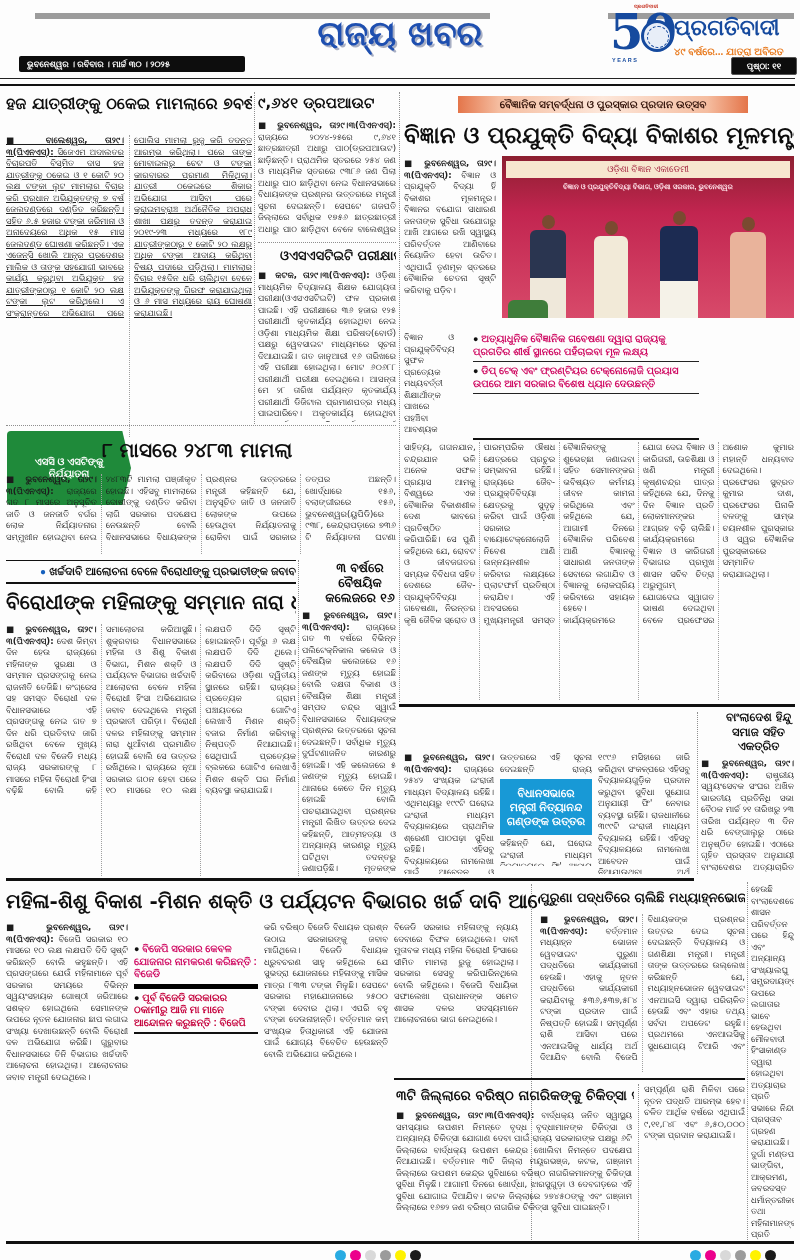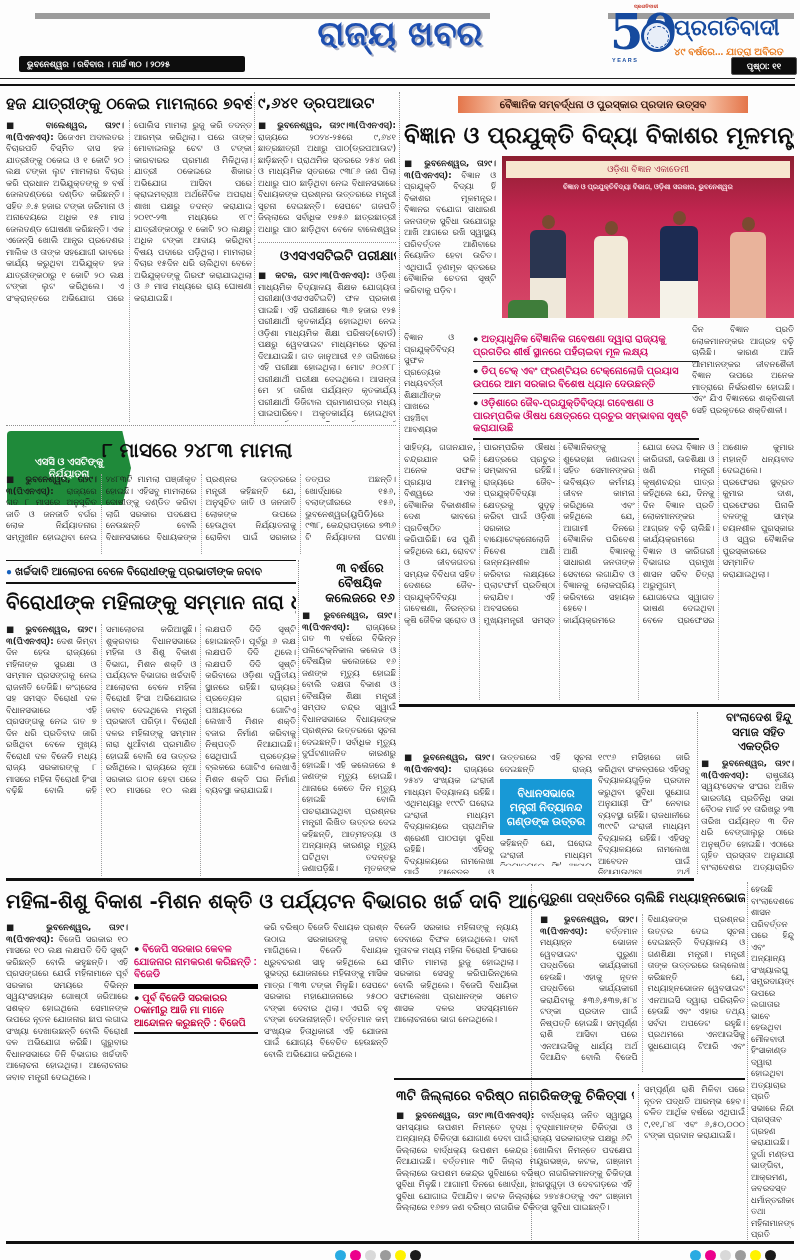--- a/index.html
+++ b/index.html
@@ -73,21 +73,21 @@
     <div class="abs hl clip1" style="left:64px;top:12px;width:120px;height:28px;font-size:22px;line-height:28px;color:var(--logo-blue);">ପ୍ରଗତିବାଦୀ</div>
     <div class="abs clip1" style="left:64px;top:44px;width:120px;font-size:10px;font-weight:bold;color:var(--logo-orange);">୪୯ ବର୍ଷରେ... ଯାତ୍ରା ଅବିରତ</div>
   </div>
 
   <div class="abs datebox" style="left:19px;top:56px;width:210px;">ଭୁବନେଶ୍ୱର । ରବିବାର । ମାର୍ଚ୍ଚ ୩୦ । ୨୦୨୫</div>
   <div class="abs datebox" style="left:731px;top:57px;width:48px;text-align:center;border:1px solid #555;">ପୃଷ୍ଠା: ୧୧</div>
   <div class="abs" style="left:0;top:78px;width:795px;height:5px;border-top:1px solid #222;border-bottom:2.5px solid #111;"></div>
 
   <div class="abs" style="left:6px;top:90px;width:246px;height:336px;">
     <div class="hl clip1" style="font-size:16px;line-height:28px;height:28px;">ହଜ ଯାତ୍ରୀଙ୍କୁ ଠକେଇ ମାମଲାରେ ୭ବର୍ଷ ଜେଲ</div>
-    <div class="art-body c2" style="height:302px;margin-top:2px;">
+    <div class="art-body c2" style="height:302px;margin-top:17px;text-decoration:underline;">
       <b>■ ବାଲେଶ୍ୱର, ତା୨୯।୩(ପିଏନଏସ୍):</b>
       <span>ସିଜେଏମ ଅଦାଲତର ବିଚାରପତି ବିସ୍ମିତ ଦାସ ହଜ ଯାତ୍ରୀଙ୍କୁ ଠକେଇ ଓ ୧ କୋଟି ୨୦ ଲକ୍ଷ ଟଙ୍କା ଲୁଟ ମାମଲାର ବିଚାର କରି ପ୍ରଧାନ ଅଭିଯୁକ୍ତଙ୍କୁ ୭ ବର୍ଷ ଜେଲଦଣ୍ଡରେ ଦଣ୍ଡିତ କରିଛନ୍ତି। ସହିତ ୬.୫ ହଜାର ଟଙ୍କା ଜରିମାନା ଓ ଅନାଦେୟରେ ଅଧିକ ୧୫ ମାସ ଜେଲଦଣ୍ଡ ଘୋଷଣା କରିଛନ୍ତି। ଏକ ଏଜେନ୍ସି ଖୋଲି ଆନ୍ଧ୍ର ପ୍ରଦେଶର ମାଲିକ ଓ ତାଙ୍କ ସହଯୋଗୀ ଭାବରେ କାର୍ଯ୍ୟ କରୁଥିବା ଅଭିଯୁକ୍ତ ହଜ ଯାତ୍ରୀଙ୍କଠାରୁ ୧ କୋଟି ୨୦ ଲକ୍ଷ ଟଙ୍କା ଲୁଟ କରିଥିଲେ। ଏ ସଂକ୍ରାନ୍ତରେ ଅଭିଯୋଗ ପରେ ପୋଲିସ ମାମଲା ରୁଜୁ କରି ତଦନ୍ତ ଆରମ୍ଭ କରିଥିଲା। ପରେ ତାଙ୍କ ମୋବାଇଲରୁ ଚେଟ ଓ ଟଙ୍କା କାରବାରର ପ୍ରମାଣ ମିଳିଥିଲା। ଯାତ୍ରୀ ଠକେଇରେ ଶିକାର ଅଭିଯୋଗ ଆସିବା ପରେ କ୍ରାଇମବ୍ରାଞ୍ଚ ଅର୍ଥନୈତିକ ଅପରାଧ ଶାଖା ପକ୍ଷରୁ ତଦନ୍ତ କରାଯାଇ ୨୦୧୯-୨୩ ମଧ୍ୟରେ ୧୮୯ ଯାତ୍ରୀଙ୍କଠାରୁ ୧ କୋଟି ୨୦ ଲକ୍ଷରୁ ଅଧିକ ଟଙ୍କା ଆଦାୟ କରିଥିବା ବିଷୟ ପଦାରେ ପଡ଼ିଥିଲା। ମାମଲାର ବିଚାର ୧୫ଦିନ ଧରି ଚାଲିଥିବା ବେଳେ ଅଭିଯୁକ୍ତଙ୍କୁ ଗିରଫ କରାଯାଇଥିଲା ଓ ୬ ମାସ ମଧ୍ୟରେ ରାୟ ଘୋଷଣା କରାଯାଇଛି।</span>
     </div>
   </div>
   <div class="abs vsep" style="left:254px;top:92px;height:332px;"></div>
 
   <div class="abs" style="left:258px;top:90px;width:138px;height:148px;">
     <div class="hl clip1" style="font-size:15px;line-height:26px;height:26px;">୯,୬୪୧ ଡ୍ରପଆଉଟ</div>
     <div class="art-body" style="height:116px;margin-top:4px;">
       <b>■ ଭୁବନେଶ୍ୱର, ତା୨୯।୩(ପିଏନଏସ୍):</b>
@@ -132,36 +132,34 @@
         <div class="torso" style="width:36px;height:86px;background:#e9b39b;"></div>
     </div>
     <div class="abs" style="left:6px;bottom:0;width:40px;height:18px;background:#3f7d3a;border-radius:6px 6px 0 0;"></div>
   </div>
 
   <div class="abs art-body" style="left:404px;top:332px;width:50px;height:104px;">ବିଜ୍ଞାନ ଓ ପ୍ରଯୁକ୍ତିବିଦ୍ୟାର ସୁଫଳ ପ୍ରତ୍ୟେକ ମଧ୍ୟବର୍ତ୍ତୀ ଶିକ୍ଷାର୍ଥୀଙ୍କ ପାଖରେ ପହଞ୍ଚିବା ଆବଶ୍ୟକ ବୋଲି ସେ କହିଥିଲେ।</div>
 
   <div class="abs" style="left:460px;top:330px;width:226px;height:108px;border-bottom:2.5px solid #111;overflow:hidden;margin-left:13px;">
     <div class="sci-bullet"><span class="dot">●</span> <span>ଅତ୍ୟାଧୁନିକ ବୈଜ୍ଞାନିକ ଗବେଷଣା ଦ୍ୱାରା ରାଜ୍ୟକୁ ପ୍ରଗତିର ଶୀର୍ଷ ସ୍ଥାନରେ ପହଁଚାଇବା ମୂଳ ଲକ୍ଷ୍ୟ</span></div>
     <div class="sci-bullet"><span class="dot">●</span> <span>ଡିପ୍ ଟେକ୍ ଏବଂ ଫ୍ରଣ୍ଟିୟର ଟେକ୍ନୋଲୋଜି ପ୍ରୟାସ ଉପରେ ଆମ ସରକାର ବିଶେଷ ଧ୍ୟାନ ଦେଉଛନ୍ତି</span></div>
-    <div class="sci-bullet" style="border-bottom:none;"><span class="dot">●</span> <span>ଓଡ଼ିଶାରେ ଜୈବ-ପ୍ରଯୁକ୍ତିବିଦ୍ୟା ଗବେଷଣା ଓ ପାରମ୍ପରିକ ଔଷଧ କ୍ଷେତ୍ରରେ ପ୍ରଚୁର ସମ୍ଭାବନା ସୃଷ୍ଟି କରାଯାଉଛି</span></div>
-  </div>
-
-  <div class="abs art-body" style="left:692px;top:324px;width:102px;height:112px;">ଦିନ ବିଜ୍ଞାନ ପ୍ରତି ଲୋକମାନଙ୍କର ଆଗ୍ରହ ବଢ଼ି ଚାଲିଛି। କାରଣ ଆଜି ଆମମାନଙ୍କର ଜୀବନଶୈଳୀ ବିଜ୍ଞାନ ଉପରେ ଅନେକ ମାତ୍ରାରେ ନିର୍ଭରଶୀଳ ହୋଇଛି। ଏବଂ ଯିଏ ବିଜ୍ଞାନରେ ଶକ୍ତିଶାଳୀ ସେହି ପ୍ରକୃତରେ ଶକ୍ତିଶାଳୀ।</div>
+  </div>
+
 
   <div class="abs art-body c5" style="left:404px;top:442px;width:390px;height:258px;">ସାହିତ୍ୟ, ଗଗନଯାନ, ଚନ୍ଦ୍ରଯାନ ଭଳି ଅନେକ ସଫଳ ପ୍ରୟାସ ଆମକୁ ବିଶ୍ୱରେ ଏକ ବୈଜ୍ଞାନିକ ବିକାଶଶୀଳ ଦେଶ ଭାବରେ ପ୍ରତିଷ୍ଠିତ କରିପାରିଛି। ସେ ପୁଣି କହିଥିଲେ ଯେ, ରୋବଟ ଓ ଜୀବଜଗତର ସମ୍ୟକ ବିବିଧତା ସହିତ ଦେଶରେ ଜୈବ-ପ୍ରଯୁକ୍ତିବିଦ୍ୟା ଗବେଷଣା, ନିରନ୍ତର କୃଷି ଜୈବିକ ସ୍ରୋତ ଓ ପାରମ୍ପରିକ ଔଷଧ କ୍ଷେତ୍ରରେ ପ୍ରଚୁର ସମ୍ଭାବନା ରହିଛି। ରାଜ୍ୟରେ ଜୈବ-ପ୍ରଯୁକ୍ତିବିଦ୍ୟା କ୍ଷେତ୍ରକୁ ସୁଦୃଢ଼ କରିବା ପାଇଁ ଓଡ଼ିଶା ସରକାର ବାୟୋଟେକ୍ନୋଲୋଜି ନିବେଶ ଆଣି ଉନ୍ନୟନଶୀଳ କରିବାର ଲକ୍ଷ୍ୟରେ ପ୍ଲାଟଫର୍ମ ପ୍ରତିଷ୍ଠା କରାଯିବ। ଏହି ଅବସରରେ ମୁଖ୍ୟମନ୍ତ୍ରୀ ସମସ୍ତ ବୈଜ୍ଞାନିକଙ୍କୁ ଶୁଭେଚ୍ଛା ଜଣାଇବା ସହିତ ସେମାନଙ୍କର ଭବିଷ୍ୟତ କର୍ମମୟ ଜୀବନ କାମନା କରିଥିଲେ ଏବଂ କହିଥିଲେ ଯେ, ଆଗାମୀ ଦିନରେ ବୈଜ୍ଞାନିକ ପରିବେଶ ଆଣି ବିଜ୍ଞାନକୁ ସାଧାରଣ ଜନତାଙ୍କ ସେବାରେ ଲଗାଯିବ ଓ ବିଜ୍ଞାନକୁ ଲୋକପ୍ରିୟ କରିବାରେ ସହାୟକ ହେବେ। କାର୍ଯ୍ୟକ୍ରମରେ ଯୋଗ ଦେଇ ବିଜ୍ଞାନ ଓ କାରିଗରୀ, ଉଚ୍ଚଶିକ୍ଷା ଓ ଖଣି ମନ୍ତ୍ରୀ କୃଷ୍ଣଚନ୍ଦ୍ର ପାତ୍ର କହିଥିଲେ ଯେ, ଦିନକୁ ଦିନ ବିଜ୍ଞାନ ପ୍ରତି ଲୋକମାନଙ୍କର ଆଗ୍ରହ ବଢ଼ି ଚାଲିଛି। କାର୍ଯ୍ୟକ୍ରମରେ ବିଜ୍ଞାନ ଓ କାରିଗରୀ ବିଭାଗର ପ୍ରମୁଖ ଶାସନ ସଚିବ ଚିତ୍ରା ଅରୁମୁଗମ୍ ଯୋଗଦେଇ ସ୍ୱାଗତ ଭାଷଣ ଦେଇଥିବା ବେଳେ ପ୍ରଫେସର ଅଶୋକ କୁମାର ମହାନ୍ତି ଧନ୍ୟବାଦ ଦେଇଥିଲେ। ପ୍ରଫେସର ସୁବ୍ରତ କୁମାର ଦାଶ, ପ୍ରଫେସର ପିନାକି ବଳଙ୍କୁ ସାମ୍ଭ ଚୟନଶୀଳ ପୁରସ୍କାର ଓ ସ୍ୱର ବୈଜ୍ଞାନିକ ପୁରସ୍କାରରେ ସମ୍ମାନିତ କରାଯାଇଥିଲା।</div>
 
   <div class="abs hsep-dot" style="left:6px;top:425px;width:390px;"></div>
   <div class="abs greenbox" style="left:7px;top:431px;width:88px;height:38px;">ଏସସି ଓ ଏସଟିଙ୍କୁ ନିର୍ଯ୍ୟାତନା</div>
   <div class="abs hl clip1" style="left:102px;top:432px;width:294px;height:36px;font-size:20px;line-height:36px;">୮ ମାସରେ ୨୪୮୩ ମାମଲା</div>
   <div class="abs art-body c4" style="left:6px;top:474px;width:390px;height:80px;">
     <b>■ ଭୁବନେଶ୍ୱର, ତା୨୯।୩(ପିଏନଏସ୍):</b>
     <span>ରାଜ୍ୟରେ ଗତ ୮ ମାସରେ ଅନୁସୂଚିତ ଜାତି ଓ ଜନଜାତି ବର୍ଗର ଲୋକ ନିର୍ଯ୍ୟାତନାର ସମ୍ମୁଖୀନ ହୋଇଥିବା ନେଇ ୨୪୮୩ଟି ମାମଲା ପଞ୍ଜୀକୃତ ହୋଇଛି। ଏହିସବୁ ମାମଲାରେ ଦୋଷୀଙ୍କୁ ଦଣ୍ଡିତ କରିବା ଲାଗି ସରକାର ପଦକ୍ଷେପ ନେଉଛନ୍ତି ବୋଲି ବିଧାନସଭାରେ ବିଧାୟକଙ୍କ ପ୍ରଶ୍ନର ଉତ୍ତରରେ ମନ୍ତ୍ରୀ କହିଛନ୍ତି ଯେ, ଅନୁସୂଚିତ ଜାତି ଓ ଜନଜାତି ଲୋକଙ୍କ ଉପରେ ହେଉଥିବା ନିର୍ଯ୍ୟାତନାକୁ ରୋକିବା ପାଇଁ ସରକାର ତତ୍ପର ଅଛନ୍ତି। ଖୋର୍ଦ୍ଧାରେ ୧୫୬, ବଲାଙ୍ଗୀରରେ ୧୫୬, ଭୁବନେଶ୍ୱର(ୟୁପିଡି)ରେ ୯୩୮, କେନ୍ଦ୍ରାପଡ଼ାରେ ୭୩୬ ଟି ନିର୍ଯ୍ୟାତନା ଘଟଣା ପଞ୍ଜୀକୃତ ହୋଇଛି। ଭଦ୍ରକ(ସିଟିଆରଯି)ରେ କୌଣସି ମାମଲା ରୁଜୁ ହୋଇ ନଥିବାବେଳେ ରାଉରକେଲା(ଏସଆରଯି)ରେ ଗୋଟିଏ ମାମଲା ରୁଜୁ ହୋଇଥିବା ମନ୍ତ୍ରୀ ଉତ୍ତରରେ କହିଛନ୍ତି।</span>
   </div>
 
-  <div class="abs kline" style="left:6px;top:560px;width:290px;"><span class="dot">●</span> <span>ଖର୍ଚ୍ଚଦାବି ଆଲୋଚନା ବେଳେ ବିରୋଧୀଙ୍କୁ ପ୍ରଭାତୀଙ୍କ ଜବାବ</span></div>
+  <div class="abs kline" style="left:6px;top:560px;width:290px;text-align:right;"><span class="dot">●</span> <span>ଖର୍ଚ୍ଚଦାବି ଆଲୋଚନା ବେଳେ ବିରୋଧୀଙ୍କୁ ପ୍ରଭାତୀଙ୍କ ଜବାବ</span></div>
   <div class="abs hl clip1" style="left:6px;top:586px;width:290px;height:32px;font-size:20px;line-height:32px;">ବିରୋଧୀଙ୍କ ମହିଳାଙ୍କୁ ସମ୍ମାନ ନାରା ଧୁଆଁବାଣ</div>
   <div class="abs art-body c3" style="left:6px;top:624px;width:290px;height:252px;">
     <b>■ ଭୁବନେଶ୍ୱର, ତା୨୯।୩(ପିଏନଏସ୍):</b>
     <span>ଦେଶ କିମ୍ବା ଦିନ ହେଉ ରାଜ୍ୟରେ ମହିଳାଙ୍କ ସୁରକ୍ଷା ଓ ସମ୍ମାନ ପ୍ରସଙ୍ଗକୁ ନେଇ ରାଜନୀତି ତେଜିଛି। କଂଗ୍ରେସ ସହ ସମସ୍ତ ବିରୋଧୀ ଦଳ ବିଧାନସଭାରେ ଏହି ପ୍ରସଙ୍ଗକୁ ନେଇ ଗତ ୭ ଦିନ ଧରି ପ୍ରତିବାଦ ଜାରି ରଖିଥିବା ବେଳେ ମୁଖ୍ୟ ବିରୋଧୀ ଦଳ ବିଜେଡି ମଧ୍ୟ ରାଜ୍ୟ ସରକାରଙ୍କୁ ୮ ମାସରେ ମହିଳା ବିରୋଧୀ ହିଂସା ବଢ଼ିଛି ବୋଲି କହି ସମାଲୋଚନା କରିଆସୁଛି। ଶୁକ୍ରବାର ବିଧାନସଭାରେ ମହିଳା ଓ ଶିଶୁ ବିକାଶ ବିଭାଗ, ମିଶନ ଶକ୍ତି ଓ ପର୍ଯ୍ୟଟନ ବିଭାଗର ଖର୍ଚ୍ଚଦାବି ଆଲୋଚନା ବେଳେ ମହିଳା ବିରୋଧୀ ହିଂସା ଅଭିଯୋଗର ଜବାବ ଦେଇଥିଲେ ମନ୍ତ୍ରୀ ପ୍ରଭାତୀ ପରିଡ଼ା। ବିରୋଧୀ ଦଳର ମହିଳାଙ୍କୁ ସମ୍ମାନ ନାରା ଧୁଆଁବାଣ ପ୍ରମାଣିତ ହୋଇଛି ବୋଲି ସେ ଉତ୍ତର ରଖିଥିଲେ। ରାଜ୍ୟରେ ନୂଆ ସରକାର ଗଠନ ହେବା ପରେ ୧୦ ମାସରେ ୧୦ ଲକ୍ଷ ଲକ୍ଷପତି ଦିଦି ସୃଷ୍ଟି ହୋଇଛନ୍ତି। ପୂର୍ବରୁ ୬ ଲକ୍ଷ ଲକ୍ଷପତି ଦିଦି ଥିଲେ। ଲକ୍ଷପତି ଦିଦି ସୃଷ୍ଟି କରିବାରେ ଓଡ଼ିଶା ଦ୍ୱିତୀୟ ସ୍ଥାନରେ ରହିଛି। ରାଜ୍ୟର ପ୍ରତ୍ୟେକ ଗ୍ରାମ ପଞ୍ଚାୟତରେ ଗୋଟିଏ ଲେଖାଏଁ ମିଶନ ଶକ୍ତି ବଜାର ନିର୍ମାଣ କରିବାକୁ ନିଷ୍ପତ୍ତି ନିଆଯାଇଛି। ସେଥିପାଇଁ ପ୍ରତ୍ୟେକ ବ୍ଲକରେ ଗୋଟିଏ ଲେଖାଏଁ ମିଶନ ଶକ୍ତି ଘର ନିର୍ମାଣ ବ୍ୟବସ୍ଥା କରାଯାଇଛି।</span>
   </div>
   <div class="abs vsep" style="left:298px;top:560px;height:316px;"></div>
 
   <div class="abs" style="left:302px;top:560px;width:94px;height:316px;">
     <div class="hl clipN" style="font-size:12.5px;line-height:15px;height:46px;text-align:center;">୩ ବର୍ଷରେ ବୈଷୟିକ କଲେଜରେ ୧୬ ଜଣଙ୍କ ମୃତ୍ୟୁ</div>
     <div class="art-body" style="height:264px;margin-top:4px;">

